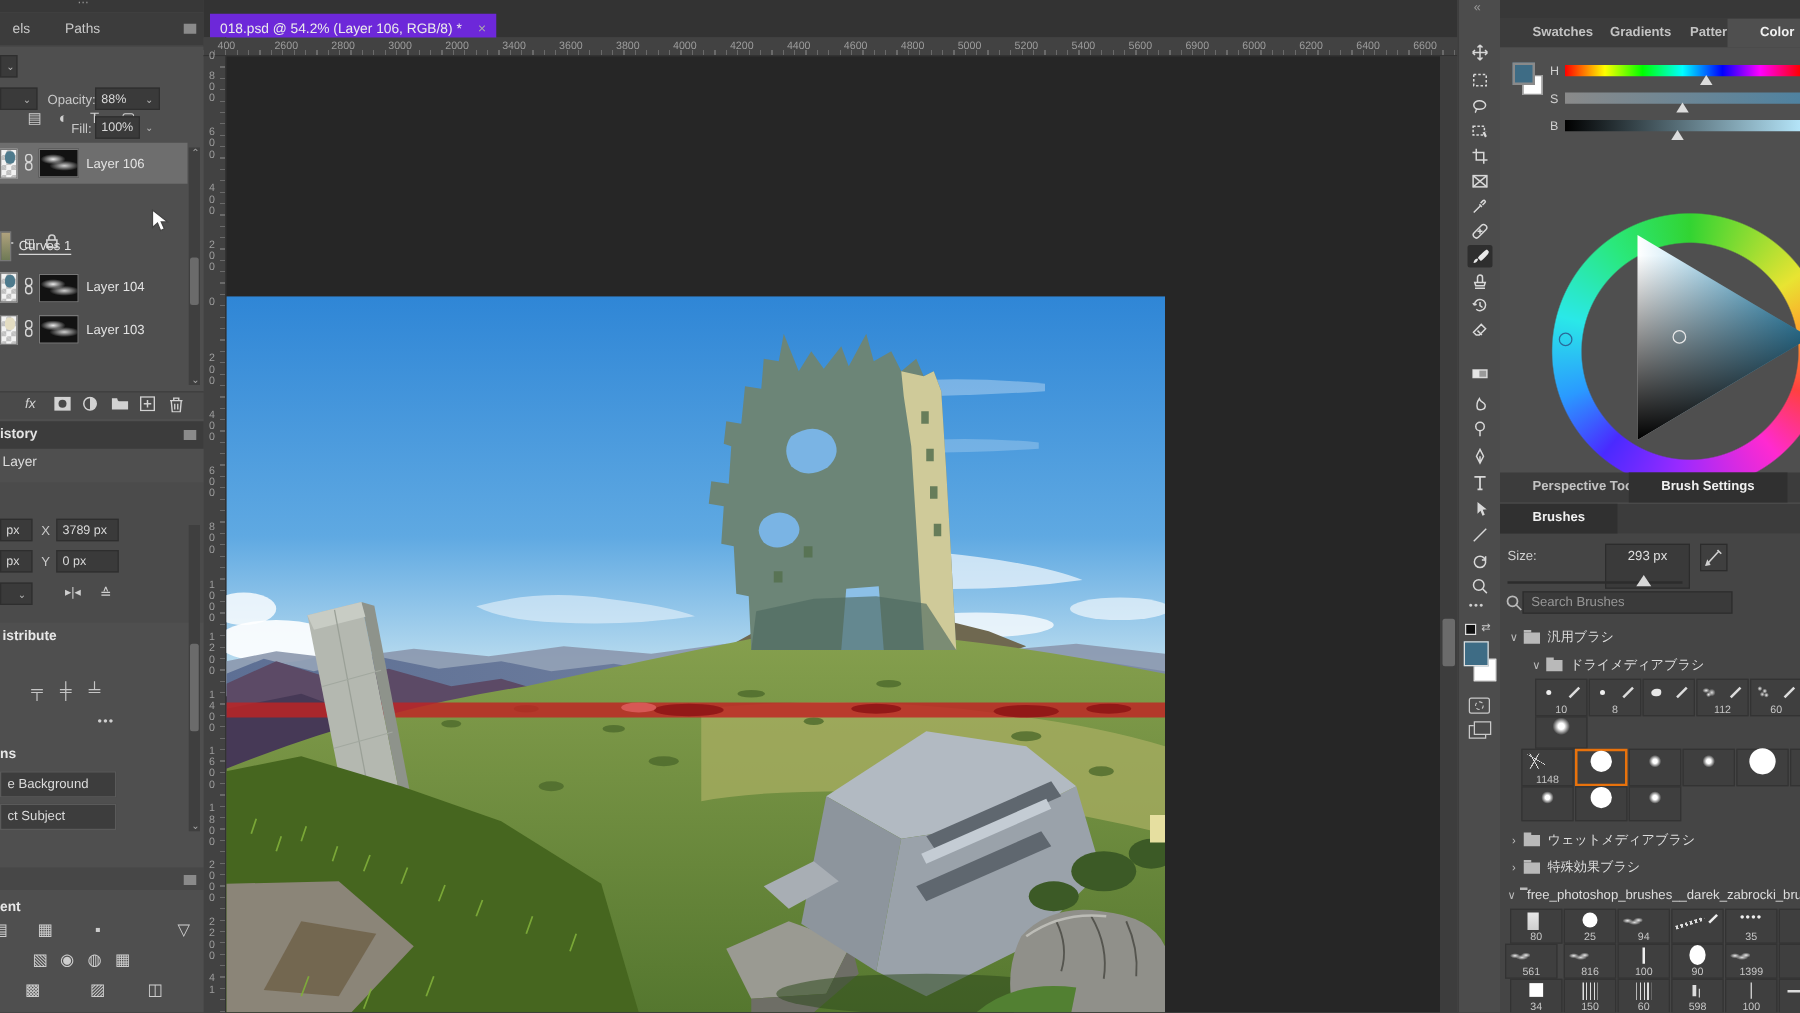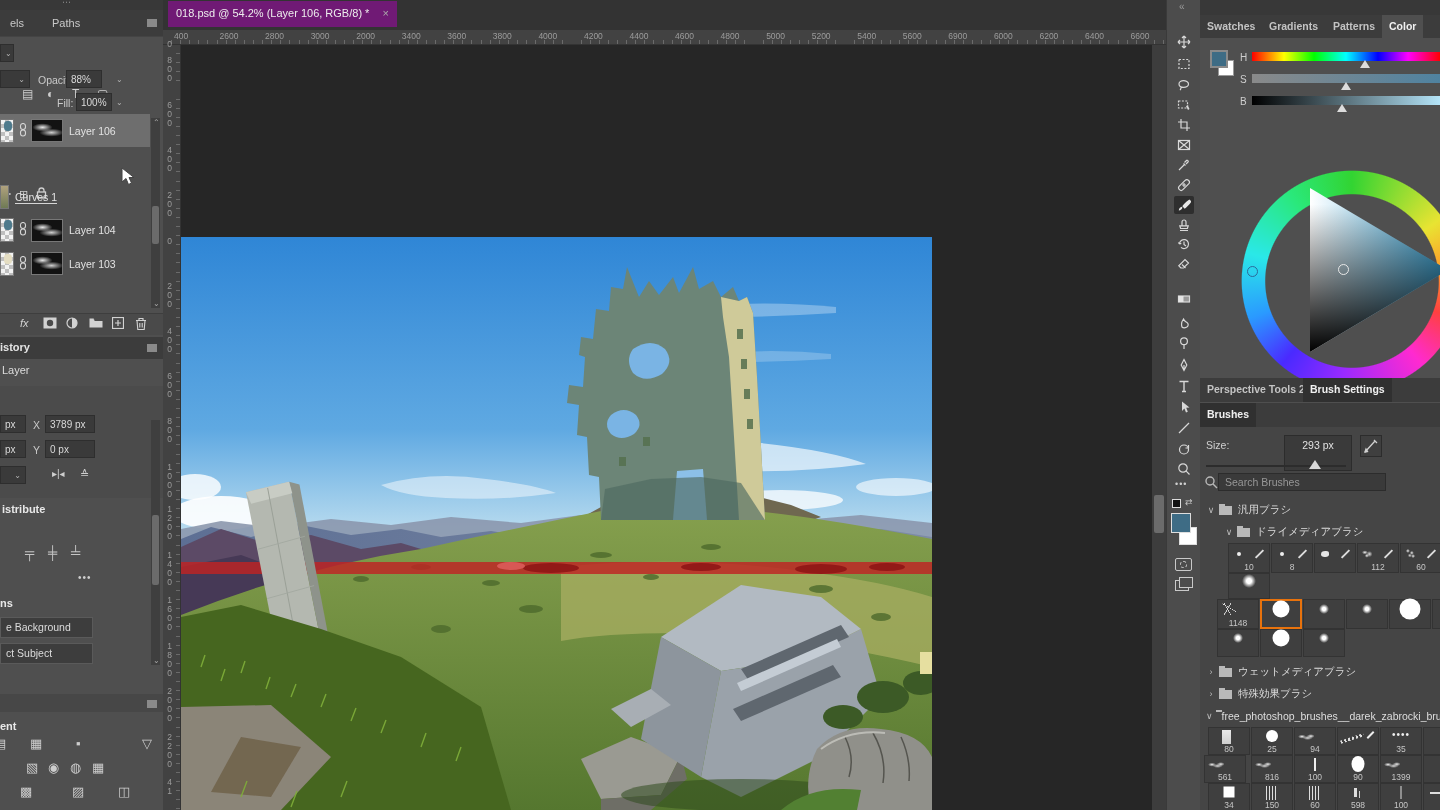--- a/index.html
+++ b/index.html
@@ -40,21 +40,21 @@
   .scrthumb { position:absolute; background:#6b6b6b; border-radius:2px; }
   .scrarr { position:absolute; color:#a8a8a8; font-size:8px; }
 
   .sechead { font-weight:bold; color:#e8e8e8; font-size:11px; }
   .qbtn { position:absolute; left:0; width:93px; height:21px; background:#3d3d3d; border:1px solid #5a5a5a;
           color:#dcdcdc; font-size:10.5px; line-height:19px; padding-left:5px; }
   .adjico { position:absolute; color:#cdcdcd; font-size:13px; }
 
   
   #tabbar { left:163px; top:0; width:1003px; height:30px; background:#333333; }
-  #doctab { position:absolute; left:5px; top:1px; height:26px; background:#701a75; color:#ececec;
+  #doctab { position:absolute; left:5px; top:11px; height:26px; background:#6d28d9; color:#ececec;
             font-size:11px; line-height:25px; padding:0 8px; }
   #doctab .x { color:#ababab; margin-left:10px; font-size:11px; }
   #hruler { left:163px; top:30px; width:1003px; height:15px; background:#424242; border-bottom:1px solid #333; }
   #hruler .band { position:absolute; left:0; bottom:0; width:100%; height:4px;
      background:repeating-linear-gradient(to right,transparent 0 8.1px,#6a6a6a 8.1px 9.1px); }
   .hlab { position:absolute; top:1px; font-size:8.5px; color:#9c9c9c; }
   #vruler { left:163px; top:45px; width:18px; height:765px; background:#424242; border-right:1px solid #333; }
   #vruler .band { position:absolute; top:0; right:0; width:4px; height:100%;
      background:repeating-linear-gradient(to bottom,transparent 0 8.1px,#6a6a6a 8.1px 9.1px); }
   .vlab { position:absolute; left:2px; width:9px; font-size:8.5px; line-height:9px; color:#9c9c9c;
@@ -69,21 +69,21 @@
   
   #toolbar { left:1166px; top:0; width:34px; height:810px; background:#4c4c4c; border-left:1px solid #3a3a3a; }
   .tool { position:absolute; left:7px; width:20px; height:18px; display:flex; align-items:center; justify-content:center; }
   .tool.sel { background:#2e2e2e; border-radius:2px; }
   .tool svg { stroke:#d8d8d8; fill:none; stroke-width:1.2; }
   .swatch { position:absolute; border:1px solid #dedede; }
 
   
   #right-panel { left:1200px; top:0; width:240px; height:810px; background:#4f4f4f; overflow:hidden; }
   .tabstrip { position:absolute; left:0; width:240px; background:#3c3c3c; }
-  .rtab { position:absolute; top:0; height:100%; line-height:23px; padding:0 7px; color:#c3c3c3; font-size:10.5px; font-weight:bold; }
+  .rtab { position:absolute; top:0; height:100%; line-height:23px; padding:0 26px; color:#c3c3c3; font-size:10.5px; font-weight:bold; }
   .rtab.active { background:#4f4f4f; color:#f0f0f0; }
   .rtab.activedark { background:#303030; color:#f0f0f0; }
   .slider-lab { position:absolute; color:#cfcfcf; font-size:10px; }
   .strack { position:absolute; height:9px; width:188px; }
   .sthumb { position:absolute; width:0; height:0; border-left:5px solid transparent; border-right:5px solid transparent;
             border-bottom:8px solid #dcdcdc; }
   #wheel { position:absolute; left:40px; top:131px; width:224px; height:224px; border-radius:50%;
      background:conic-gradient(#32d432,#e8e432 55deg,#ffa02a 80deg,#ff4040 110deg,#ff2ad0 140deg,#9a2aff 185deg,#4a2aff 220deg,#2a9aff 250deg,#2ae8e8 285deg,#2ae87a 325deg,#32d432);
      -webkit-mask:radial-gradient(closest-side,transparent 77%,#000 78% 98%,transparent 99%);
      mask:radial-gradient(closest-side,transparent 77%,#000 78% 98%,transparent 99%); }
@@ -172,21 +172,21 @@
           <div class="abs" style="left: 72px; top: 45px; color: rgb(207, 207, 207); font-size: 12px;">T</div>
           <div class="abs" style="left: 97px; top: 45px; color: rgb(207, 207, 207); font-size: 12px;">▢</div>
         </div>
     </div>
 
     <div class="abs" style="left:0;top:68px;width:163px;height:24px">
       <div class="ibox abs" style="left:0;top:2px;width:30px;justify-content:flex-end">
           <span class="carr">⌄</span>
         </div>
       <span class="lbl abs" style="left:38px;top:6px">Opacity:</span>
-      <div class="ibox abs" style="left:66px;top:2px;width:36px">88%</div>
+      <div class="ibox abs" style="left:76px;top:2px;width:52px">88%</div>
       <span class="carr abs" style="left:116px;top:7px">⌄</span>
     </div>
 
     <div class="abs" style="left:0;top:92px;width:163px;height:22px">
       <div id="lock-icons">
           <div class="abs" style="left: 2px; top: 96px; color: rgb(207, 207, 207); font-size: 11px;">✛</div>
           <div class="abs" style="left: 19px; top: 96px; color: rgb(207, 207, 207); font-size: 11px;">⊞</div>
           <div class="abs" style="left: 36px; top: 95px;"><svg width="11" height="12" style="stroke:#cfcfcf;fill:none;stroke-width:1.3">
               <rect x="1.5" y="5" width="8" height="6"></rect>
               <path d="M3 5 V3.5 a2.5 2.5 0 0 1 5 0 V5"></path>

